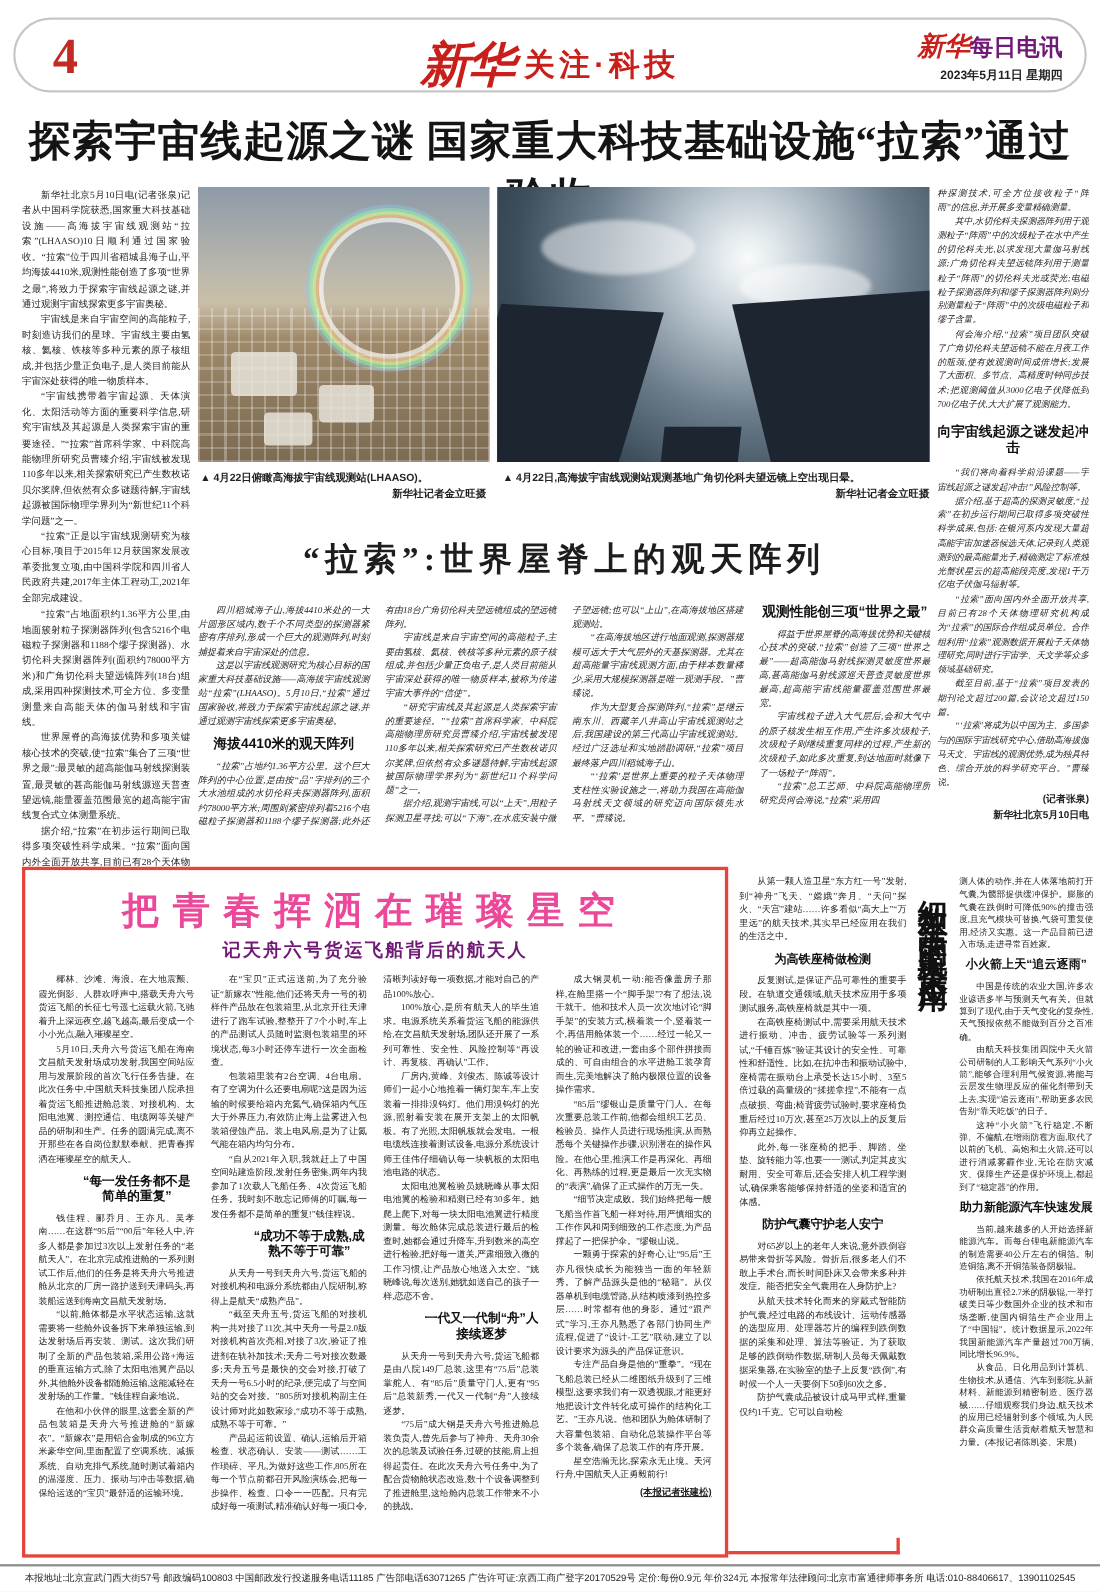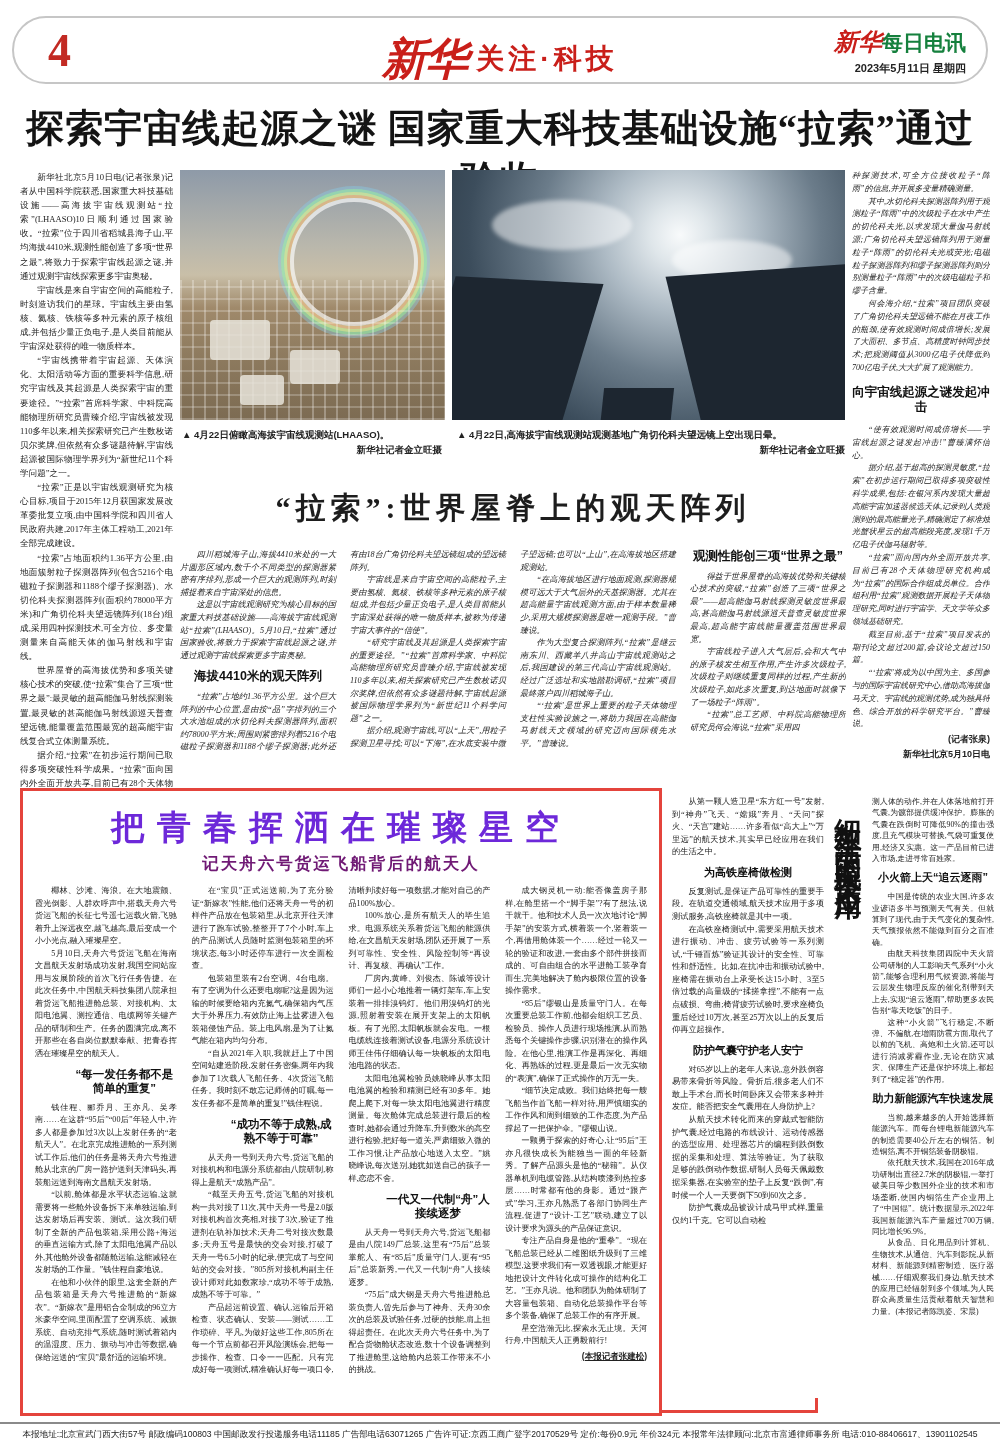--- a/index.html
+++ b/index.html
@@ -6,21 +6,21 @@
   #page{position:relative;width:1000px;height:1447px;background:#ffffff;margin:0 auto;overflow:hidden;
         font-family:"Liberation Serif","DejaVu Serif",serif;color:#1b1b1b;}
   
   .header-bar{position:absolute;left:12px;right:12px;top:16px;height:64px;border:2px solid #c6c6c6;border-radius:34px;}
   .page-num{position:absolute;left:48px;top:24px;font-size:46px;font-weight:900;color:#c22a23;font-family:"Liberation Serif",serif;}
   .masthead-center{position:absolute;left:0;right:0;top:30px;text-align:center;white-space:nowrap;}
   .masthead-script{font-size:44px;font-weight:900;font-style:italic;color:#c91f1a;font-family:"DejaVu Serif",serif;letter-spacing:-2px;}
   .section-title{font-size:28px;font-weight:900;color:#c91f1a;font-family:"Liberation Sans","DejaVu Sans",sans-serif;letter-spacing:4px;vertical-align:6px;margin-left:10px;}
   .paper-logo{position:absolute;right:34px;top:26px;text-align:right;}
   .paper-script{font-size:24px;font-weight:900;font-style:italic;color:#c91f1a;font-family:"DejaVu Serif",serif;}
-  .paper-name{font-size:21px;font-weight:900;color:#15803d;font-family:Liberation Sans, sans-serif;}
+  .paper-name{font-size:21px;font-weight:900;color:#701a75;font-family:Liberation Sans, sans-serif;}
   .paper-date{font-size:11px;color:#222;font-family:"Liberation Sans",sans-serif;font-weight:700;margin-top:3px;}
   
   .main-headline{position:absolute;left:18px;right:18px;top:103px;text-align:center;font-size:38px;font-weight:900;
                  letter-spacing:1px;color:#141414;font-family:"Liberation Serif",serif;}
   
   .para{margin:0;text-indent:2em;text-align:justify;}
   .para.cont{text-indent:0;}
   .byline{margin:2px 0 0 0;text-align:right;font-weight:700;font-family:"Liberation Sans",sans-serif;}
   .subhead{font-family:"Liberation Sans","DejaVu Sans",sans-serif;font-weight:700;text-align:center;color:#111;
            margin:7px 0 6px 0;text-indent:0;line-height:1.25;}
@@ -55,21 +55,21 @@
   .mid-cols{position:absolute;left:180px;top:549px;width:666px;height:240px;overflow:hidden;
             column-count:4;column-gap:14px;font-size:8.2px;line-height:12.6px;font-style:italic;color:#222;}
   .mid-cols .subhead{font-style:normal;font-size:12.5px;}
   .strip-col{position:absolute;left:852px;top:170px;width:138px;height:618px;overflow:hidden;
              font-size:8px;line-height:12.8px;font-style:italic;color:#222;}
   .strip-col .subhead{font-style:normal;font-size:12.5px;margin:10px 0 8px 0;}
   .strip-col .byline{font-style:normal;font-size:9px;}
   
   .red-frame{position:absolute;left:20px;top:788px;width:642px;height:628px;border:3px solid #e4443c;box-sizing:border-box;}
   .feature-headline{position:absolute;left:0;right:0;top:14px;text-align:center;font-size:34px;font-weight:900;
-                    letter-spacing:12px;color:#6d28d9;font-family:"Liberation Serif",serif;}
+                    letter-spacing:12px;color:#ec4899;font-family:"Liberation Serif",serif;}
   .feature-subtitle{position:absolute;left:0;right:0;top:62px;text-align:center;font-size:16.5px;font-weight:700;
                     letter-spacing:2px;color:#701a75;font-family:"Liberation Sans",sans-serif;}
   .feature-cols{position:absolute;left:12px;right:12px;top:94px;bottom:8px;overflow:hidden;
                 column-count:4;column-gap:15px;font-size:8.1px;line-height:12.5px;color:#222;}
   .feature-cols .subhead{font-size:11.5px;margin-left:37px;}
   .feature-cols .byline{font-size:8.5px;text-decoration:underline;}
   .red-ext{position:absolute;left:662px;top:1410px;width:156px;height:3px;background:#e4443c;}
   .red-ext-stub{position:absolute;left:815px;top:1398px;width:3px;height:15px;background:#e4443c;}
   
   .sidebar{position:absolute;left:672px;top:796px;width:322px;height:614px;display:flex;}
@@ -148,21 +148,21 @@
       <div class="subhead">观测性能创三项“世界之最”</div>
       <p class="para">得益于世界屋脊的高海拔优势和关键核心技术的突破,“拉索”创造了三项“世界之最”——超高能伽马射线探测灵敏度世界最高,甚高能伽马射线源巡天普查灵敏度世界最高,超高能宇宙线能量覆盖范围世界最宽。</p>
       <p class="para">宇宙线粒子进入大气层后,会和大气中的原子核发生相互作用,产生许多次级粒子,次级粒子则继续重复同样的过程,产生新的次级粒子,如此多次重复,到达地面时就像下了一场粒子“阵雨”。</p>
       <p class="para">“拉索”总工艺师、中科院高能物理所研究员何会海说,“拉索”采用四</p>
     </div>
   <div class="strip-col">
       <p class="para cont">种探测技术,可全方位接收粒子“阵雨”的信息,并开展多变量精确测量。</p>
       <p class="para">其中,水切伦科夫探测器阵列用于观测粒子“阵雨”中的次级粒子在水中产生的切伦科夫光,以求发现大量伽马射线源;广角切伦科夫望远镜阵列用于测量粒子“阵雨”的切伦科夫光或荧光;电磁粒子探测器阵列和缪子探测器阵列则分别测量粒子“阵雨”中的次级电磁粒子和缪子含量。</p>
       <p class="para">何会海介绍,“拉索”项目团队突破了广角切伦科夫望远镜不能在月夜工作的瓶颈,使有效观测时间成倍增长;发展了大面积、多节点、高精度时钟同步技术;把观测阈值从3000亿电子伏降低到700亿电子伏,大大扩展了观测能力。</p>
       <div class="subhead">向宇宙线起源之谜发起冲击</div>
-      <p class="para">“使有效观测时间成倍增长——宇宙线起源之谜发起冲击!”曹臻满怀信心。</p>
+      <p class="para">“我们将向着科学前沿课题——宇宙线起源之谜发起冲击!”风险控制等。</p>
       <p class="para">据介绍,基于超高的探测灵敏度,“拉索”在初步运行期间已取得多项突破性科学成果,包括:在银河系内发现大量超高能宇宙加速器候选天体,记录到人类观测到的最高能量光子,精确测定了标准烛光蟹状星云的超高能段亮度,发现1千万亿电子伏伽马辐射等。</p>
       <p class="para">“拉索”面向国内外全面开放共享,目前已有28个天体物理研究机构成为“拉索”的国际合作组成员单位。合作组利用“拉索”观测数据开展粒子天体物理研究,同时进行宇宙学、天文学等众多领域基础研究。</p>
       <p class="para">截至目前,基于“拉索”项目发表的期刊论文超过200篇,会议论文超过150篇。</p>
       <p class="para">“‘拉索’将成为以中国为主、多国参与的国际宇宙线研究中心,借助高海拔伽马天文、宇宙线的观测优势,成为独具特色、综合开放的科学研究平台。”曹臻说。</p>
       <p class="byline">(记者张泉)</p>
       <p class="byline">新华社北京5月10日电</p>
     </div>
 
   <div class="red-frame">
     <div class="feature-headline">把青春挥洒在璀璨星空</div>
@@ -198,20 +198,21 @@
   </div>
   <div class="red-ext"></div>
   <div class="red-ext-stub"></div>
 
   <div class="sidebar">
     <div class="sb-left">
         <p class="para">从第一颗人造卫星“东方红一号”发射,到“神舟”飞天、“嫦娥”奔月、“天问”探火、“天宫”建站……许多看似“高大上”“万里远”的航天技术,其实早已经应用在我们的生活之中。</p>
         <div class="subhead">为高铁座椅做检测</div>
         <p class="para">反复测试,是保证产品可靠性的重要手段。在轨道交通领域,航天技术应用于多项测试服务,高铁座椅就是其中一项。</p>
         <p class="para">在高铁座椅测试中,需要采用航天技术进行振动、冲击、疲劳试验等一系列测试,“千锤百炼”验证其设计的安全性、可靠性和舒适性。比如,在抗冲击和振动试验中,座椅需在振动台上承受长达15小时、3至5倍过载的高量级的“揉搓拿捏”,不能有一点点破损、弯曲;椅背疲劳试验时,要求座椅负重后经过10万次,甚至25万次以上的反复后仰再立起操作。</p>
+        <p class="para">此外,每一张座椅的把手、脚踏、坐垫、旋转能力等,也要一一测试,判定其皮实耐用、安全可靠后,还会安排人机工程学测试,确保乘客能够保持舒适的坐姿和适宜的体感。</p>
         <div class="subhead">防护气囊守护老人安宁</div>
         <p class="para">对65岁以上的老年人来说,意外跌倒容易带来骨折等风险。骨折后,很多老人们不敢上手术台,而长时间卧床又会带来多种并发症。能否把安全气囊用在人身防护上?</p>
         <p class="para">从航天技术转化而来的穿戴式智能防护气囊,经过电路的布线设计、运动传感器的选型应用、处理器芯片的编程到跌倒数据的采集和处理、算法等验证。为了获取足够的跌倒动作数据,研制人员每天佩戴数据采集器,在实验室的垫子上反复“跌倒”,有时候一个人一天要倒下50到60次之多。</p>
         <p class="para">防护气囊成品被设计成马甲式样,重量仅约1千克。它可以自动检</p>
       </div>
     <div class="sb-title">细数生活中的航天技术应用</div>
     <div class="sb-right">
         <p class="para cont">测人体的动作,并在人体落地前打开气囊,为髋部提供缓冲保护。膨胀的气囊在跌倒时可降低90%的撞击强度,且充气模块可替换,气袋可重复使用,经济又实惠。这一产品目前已进入市场,走进寻常百姓家。</p>
         <div class="subhead">小火箭上天“追云逐雨”</div>
         <p class="para">中国是传统的农业大国,许多农业谚语多半与预测天气有关。但就算到了现代,由于天气变化的复杂性,天气预报依然不能做到百分之百准确。</p>

